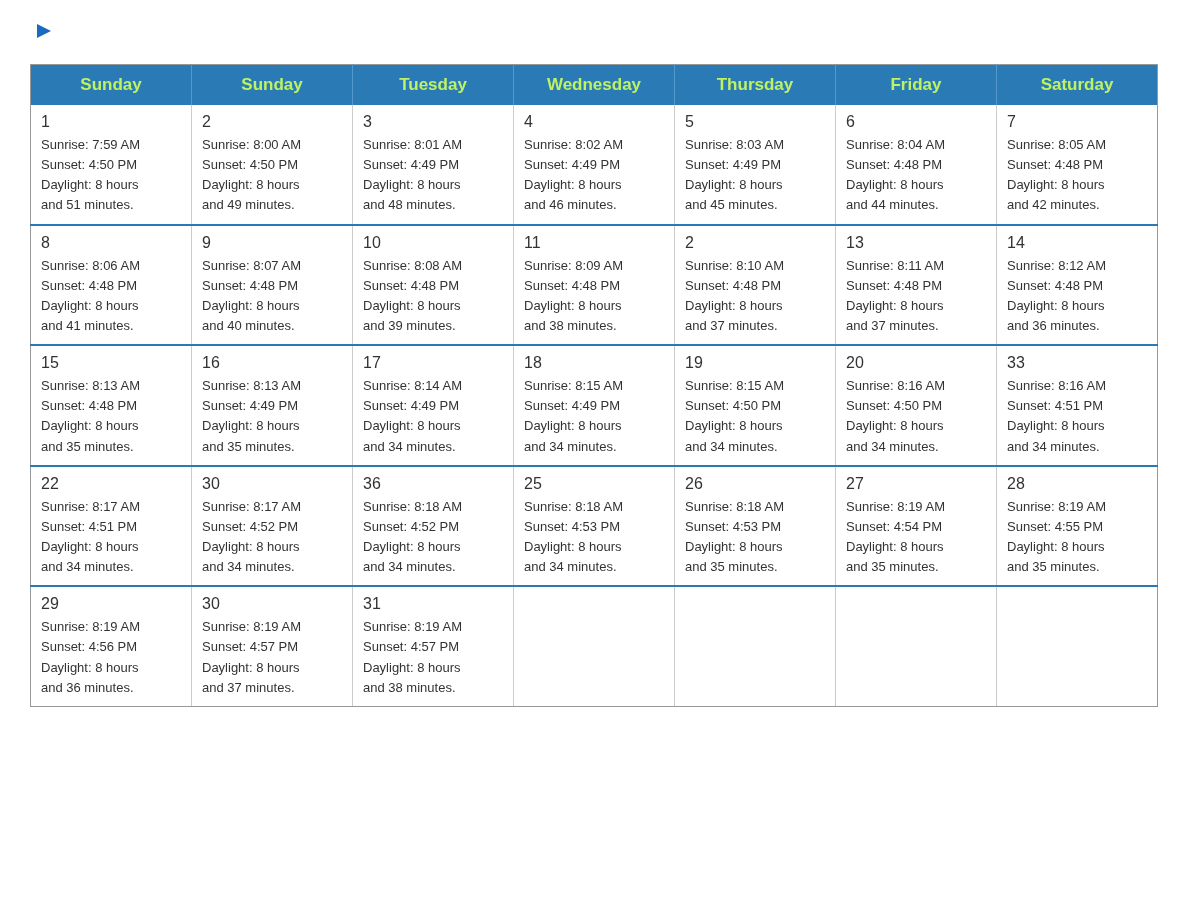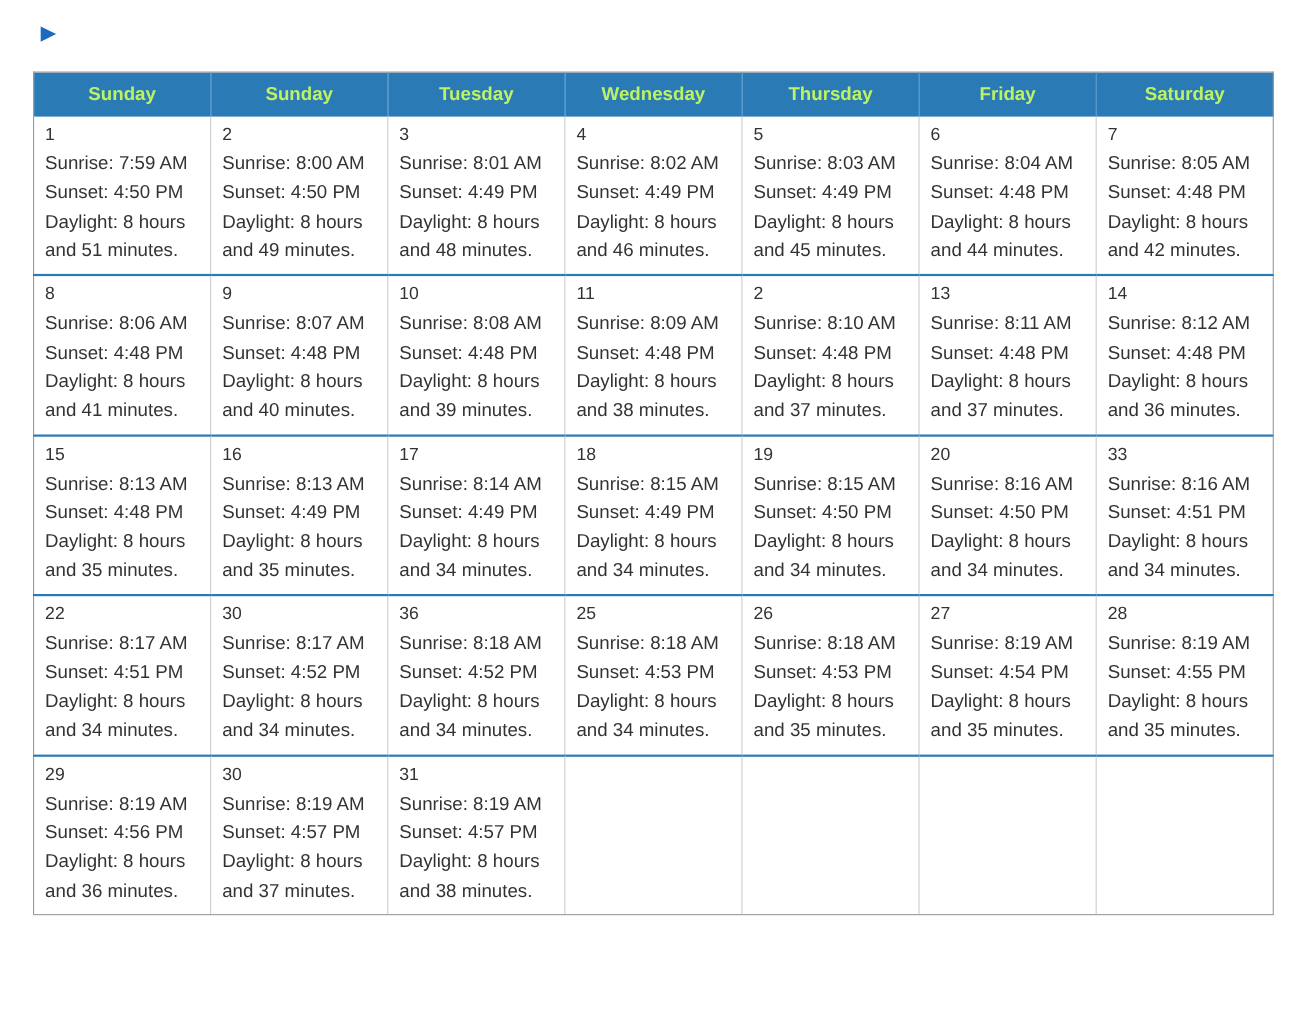--- a/index.html
+++ b/index.html
@@ -60,21 +60,21 @@
       margin-top: 28px;
     }
     tbody td:last-child { border-right: none; }
     .day-num {
       font-size: 16px;
       font-weight: normal;
       display: block;
       margin-bottom: 4px;
     }
     .day-info {
-      font-size: 17px;
+      font-size: 13px;
       line-height: 1.55;
       color: #333;
     }
     .empty-cell {
       background: #fff;
     }
     .logo-wrapper {
       display: flex;
       flex-direction: column;
     }

